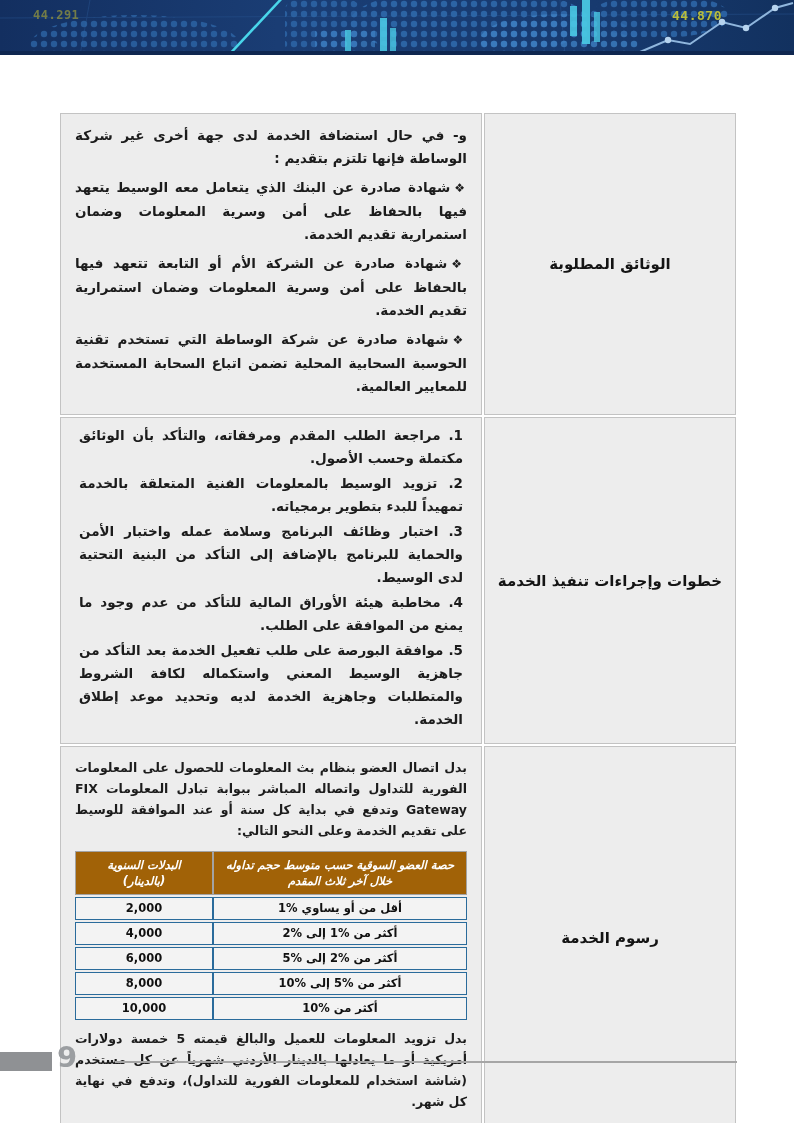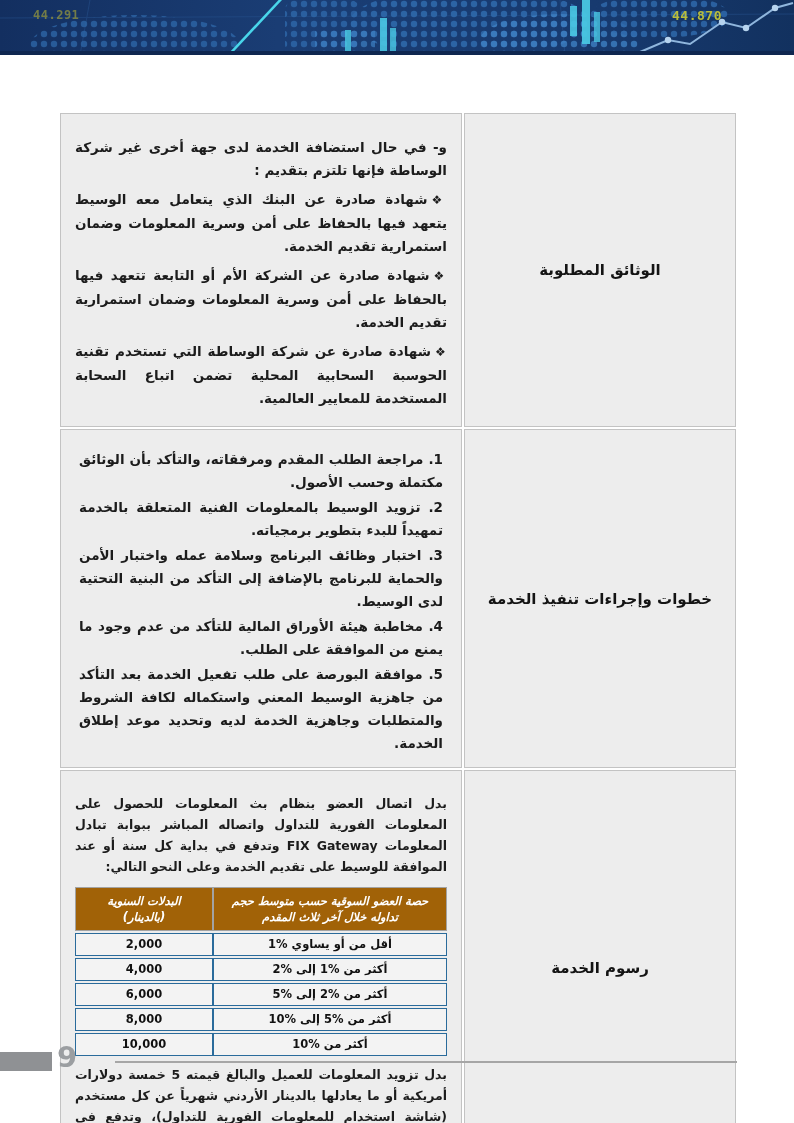--- a/index.html
+++ b/index.html
@@ -10,22 +10,22 @@
   .banner svg{position:absolute;top:0;left:0;}
   .banner-num{position:absolute;font-size:13px;font-weight:bold;letter-spacing:.5px;
               font-family:"DejaVu Sans Mono","DejaVu Sans",monospace;}
   .banner-num.left{left:33px;top:8px;color:#8b8f41;opacity:.8;font-size:12px;}
   .banner-num.right{left:672px;top:8px;color:#b9bd3a;}
   
   .doc-table{position:absolute;top:111px;left:58px;width:680px;direction:rtl;
              border-collapse:separate;border-spacing:2px;}
   .doc-table td{background:#ededed;border:1px solid #c3c3c3;}
   .label-cell{width:246px;text-align:center;vertical-align:middle;
-              font-size:15px;font-weight:bold;color:#141414;padding:12px;}
-  .content-cell{vertical-align:top;text-align:justify;padding:16px 14px 10px 14px;
+              font-size:15px;font-weight:bold;color:#141414;padding:2px;}
+  .content-cell{vertical-align:top;text-align:justify;padding:4px 14px 10px 14px;
                 font-size:13.5px;font-weight:bold;color:#1c1c1c;line-height:23px;}
   .content-cell p{margin:6px 0;}
   .bullet-par .glyph{font-size:12px;padding-left:4px;}
   .steps p{margin:2px 4px;}
   .fees-intro,.fees-outro{font-size:12.5px;line-height:21px;margin:4px 0;}
   
   .fee-table{width:100%;direction:rtl;border-collapse:separate;border-spacing:0 2px;
              margin:8px 0 4px 0;}
   .fee-table th{background:#a16207;color:#ffffff;font-size:11.5px;font-weight:bold;
                 text-align:center;vertical-align:middle;padding:5px 4px;line-height:16px;

